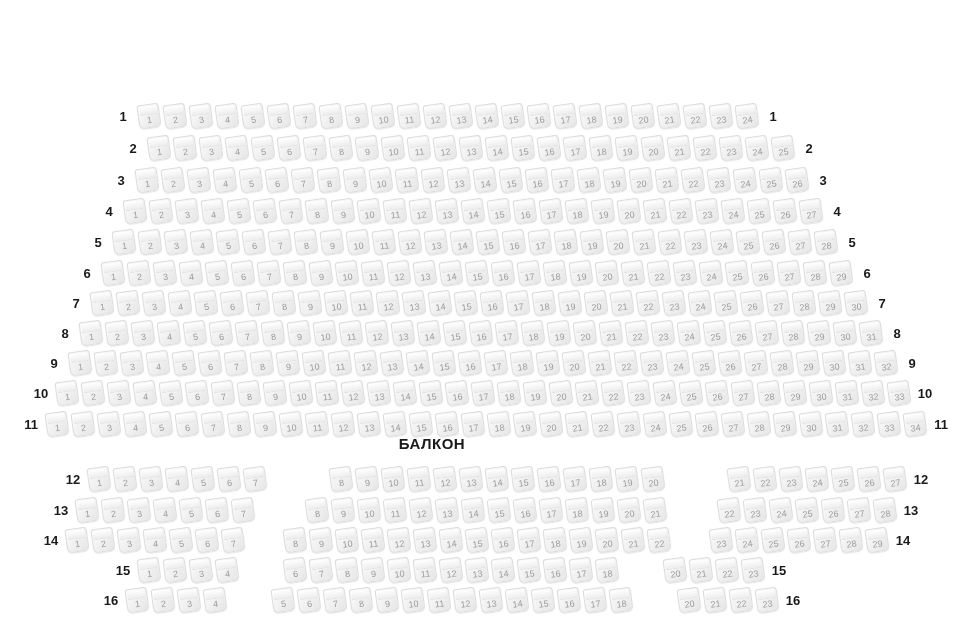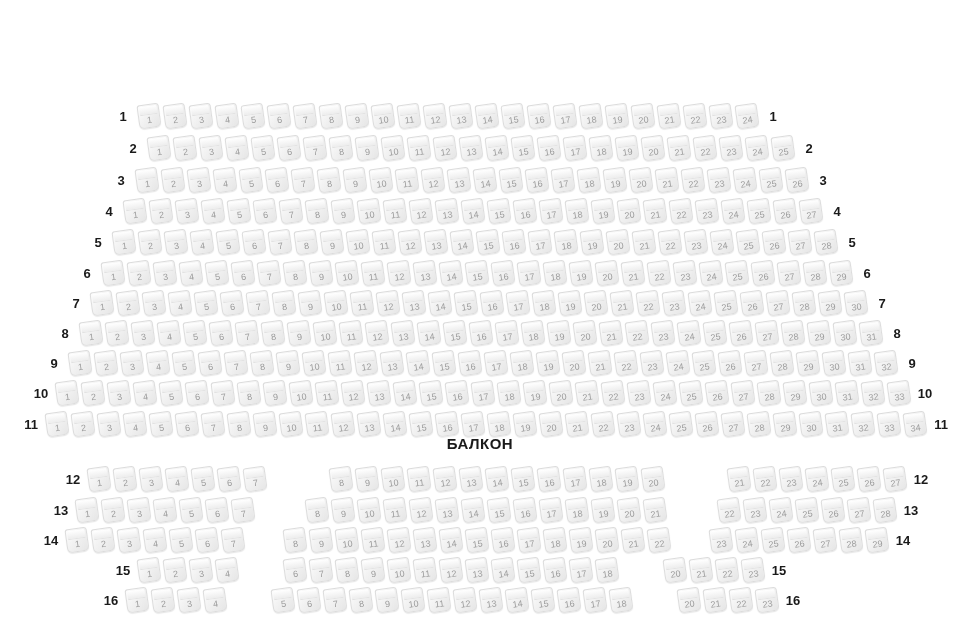--- a/index.html
+++ b/index.html
@@ -79,21 +79,20 @@
   .balcony-label {
     position: absolute;
     left: 0;
     width: 864px;
     text-align: center;
     font-size: 15px;
     font-weight: bold;
     color: #1a1a1a;
     letter-spacing: 0.5px;
     user-select: none;
-    padding-left: 48px;
   }
 </style>
 </head>
 <body>
 
 <div id="stage">
   <div class="balcony-label" style="top: 435px;">БАЛКОН</div>
 <div class="row" style="top: 103px; left: 110px;">
       <div class="row-label">1</div>
       <div class="seats">

